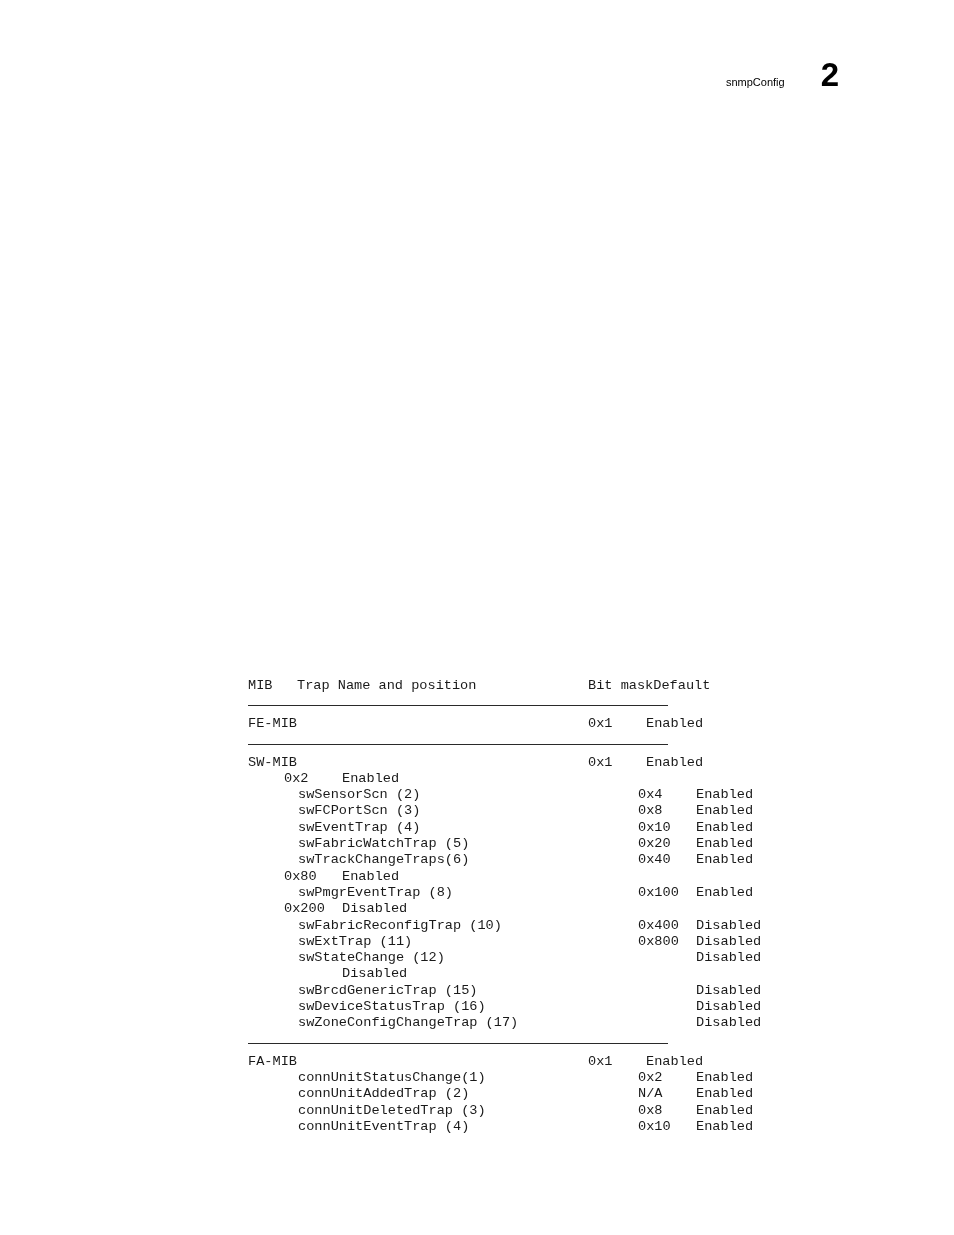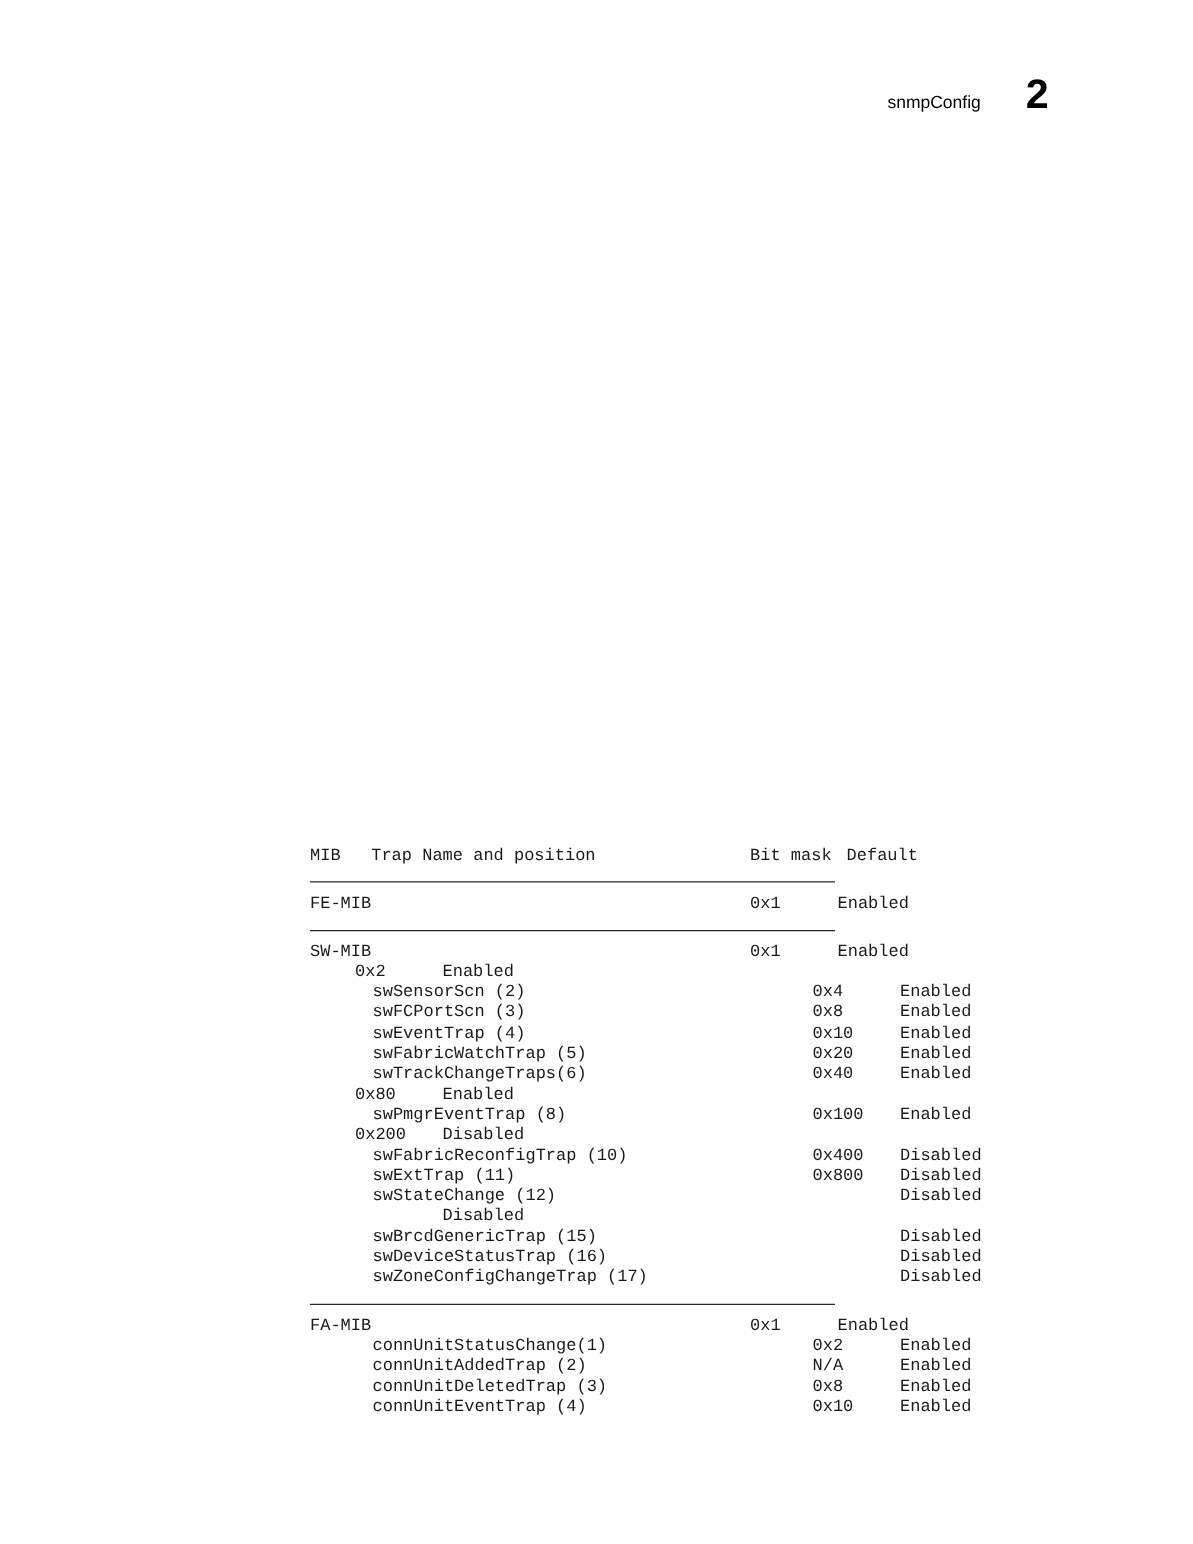--- a/index.html
+++ b/index.html
@@ -20,21 +20,21 @@
   .page-header {
     position: absolute;
     top: 58px;
     right: 115px;
     display: flex;
     align-items: baseline;
     gap: 36px;
   }
   .page-header .running-head {
     font-family: "Liberation Sans", sans-serif;
-    font-size: 14px;
+    font-size: 11px;
     color: #000000;
     white-space: nowrap;
   }
   .page-header .folio {
     font-family: "Liberation Sans", sans-serif;
     font-size: 33px;
     font-weight: bold;
     line-height: 1;
     color: #000000;
   }
@@ -50,21 +50,20 @@
     line-height: 16.3px;
     color: #1a1a1a;
     letter-spacing: 0px;
   }
 
   .trow {
     display: flex;
     align-items: center;
     white-space: pre;
     height: 16.3px;
-    gap: 12px;
   }
   .c-name {
     flex: 0 0 304px;
     white-space: pre;
   }
   .c-mask {
     flex: 0 0 58px;
     white-space: pre;
     margin-left: 36px;
   }

